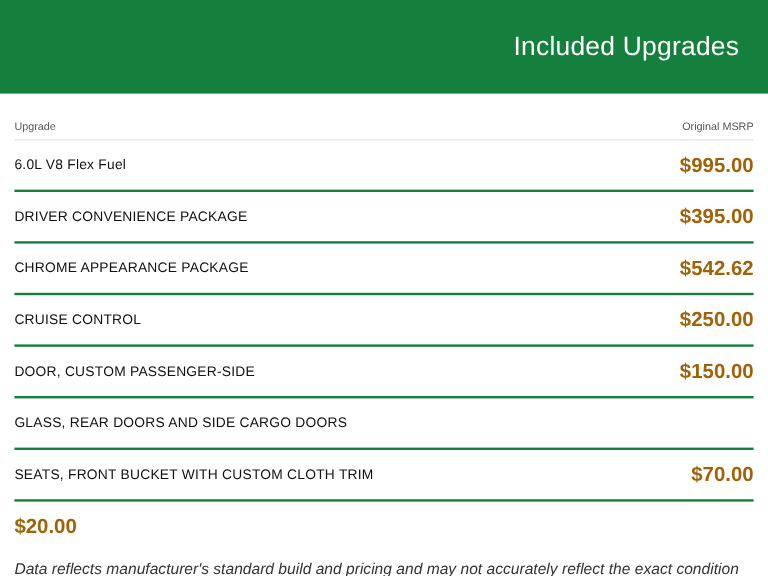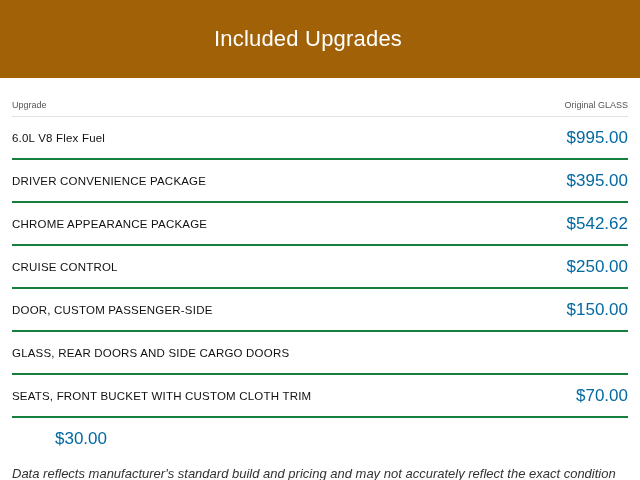--- a/index.html
+++ b/index.html
@@ -16,24 +16,24 @@
   .page {
     position: relative;
     width: 640px;
     height: 480px;
     background: #ffffff;
     box-sizing: border-box;
   }
   .header {
     width: 100%;
     height: 78px;
-    background: #a16207;
+    background: #15803d;
     display: flex;
     align-items: center;
-    justify-content: center;
+    justify-content: flex-end;
     box-sizing: border-box;
     padding-right: 24px;
   }
   .header-title {
     color: #ffffff;
     font-size: 22px;
     font-weight: 400;
     letter-spacing: 0.2px;
   }
   .content {
@@ -72,24 +72,23 @@
     font-size: 11.5px;
     color: #111111;
     letter-spacing: 0.2px;
     white-space: nowrap;
     overflow: hidden;
     text-overflow: ellipsis;
     padding-right: 10px;
   }
   .row-price {
     font-size: 17px;
-    font-weight: normal;
-    color: #0369a1;
+    font-weight: bold;
+    color: #a16207;
     white-space: nowrap;
-    margin-left: 43px;
   }
   .footnote {
     font-size: 13px;
     font-style: italic;
     color: #333333;
     padding-top: 7px;
     line-height: 1.2;
   }
 </style>
 </head>
@@ -98,21 +97,21 @@
 <div class="page">
 
   <div class="header">
     <div class="header-title">Included Upgrades</div>
   </div>
 
   <div class="content">
 
     <div class="col-headers">
       <div class="col-header">Upgrade</div>
-      <div class="col-header right">Original GLASS</div>
+      <div class="col-header right">Original MSRP</div>
     </div>
 
     <div class="rows">
 
       <div class="row">
         <div class="row-label">6.0L V8 Flex Fuel</div>
         <div class="row-price">$995.00</div>
       </div>
 
       <div class="row">
@@ -138,21 +137,21 @@
       <div class="row">
         <div class="row-label">GLASS, REAR DOORS AND SIDE CARGO DOORS</div>
       </div>
 
       <div class="row">
         <div class="row-label">SEATS, FRONT BUCKET WITH CUSTOM CLOTH TRIM</div>
         <div class="row-price">$70.00</div>
       </div>
 
       <div class="row">
-        <div class="row-price">$30.00</div>
+        <div class="row-price">$20.00</div>
       </div>
 
     </div>
 
     <div class="footnote">Data reflects manufacturer's standard build and pricing and may not accurately reflect the exact condition of this vehicle. Please contact dealer for more information.</div>
 
   </div>
 </div>
 
 </body></html>

